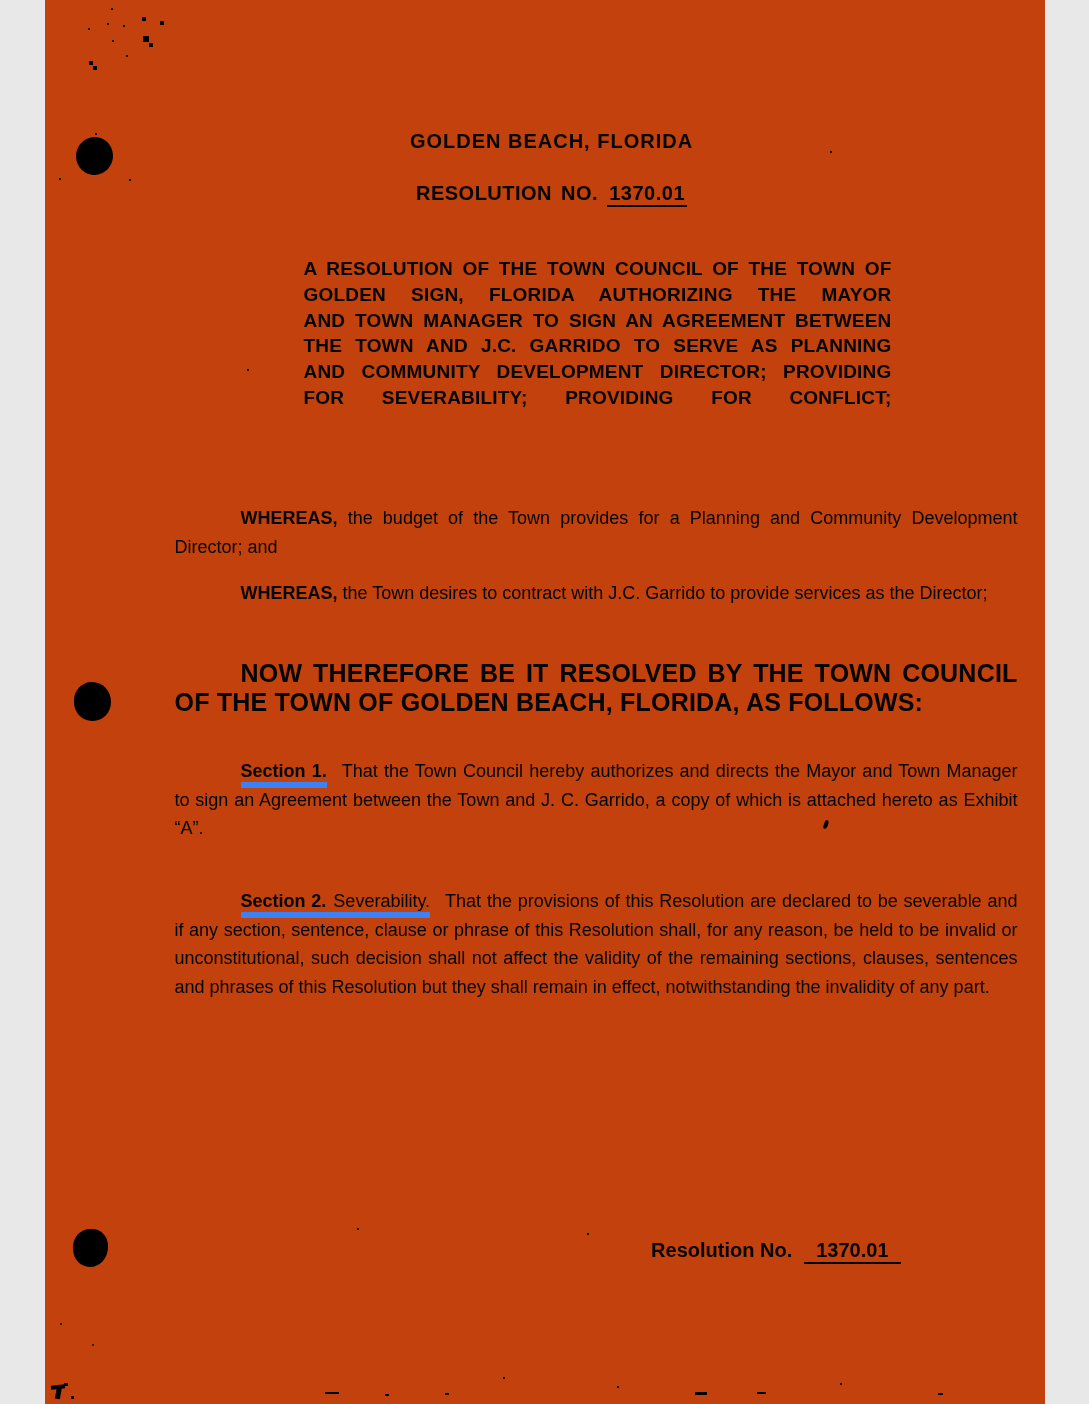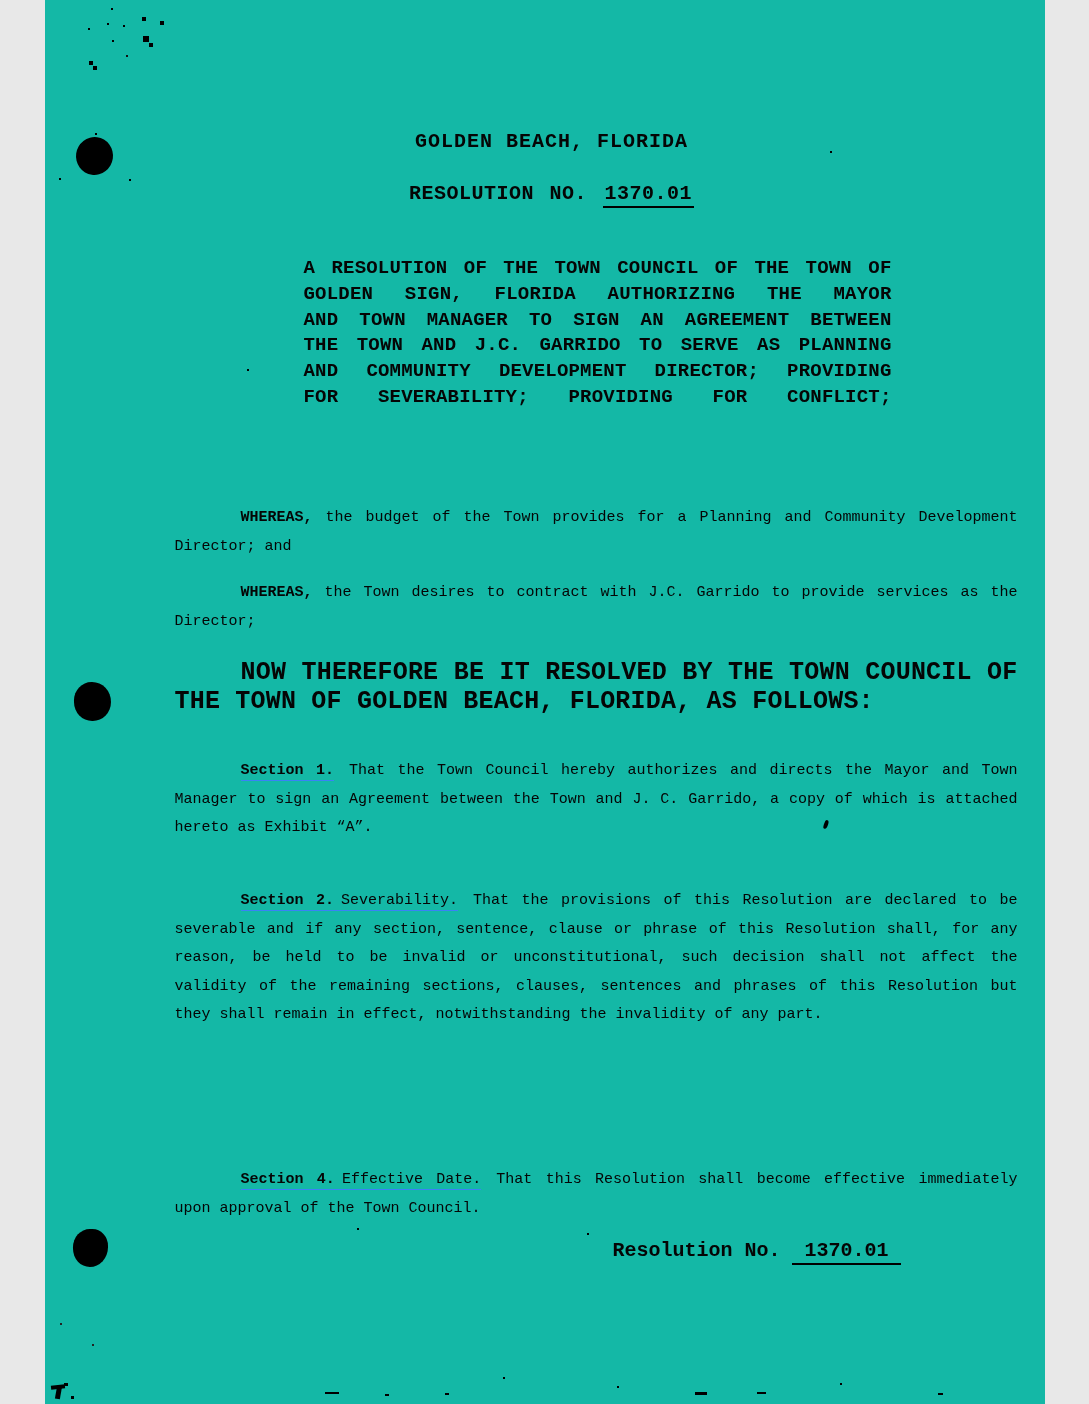--- a/index.html
+++ b/index.html
@@ -1,22 +1,22 @@
 <!DOCTYPE html>
 <html><head>
 <meta charset="utf-8">
 <style>
   html,body{margin:0;padding:0;background:#e8e8e8;}
   .page{
     position:relative;
     width:1000px;height:1404px;
-    background:#14b8a6;
+    background:#c2410c;
     margin:0 auto;
     overflow:hidden;
-    font-family:Liberation Mono, monospace;
+    font-family:Liberation Sans, sans-serif;
     color:#050505;
   }
   
   .h1{
     position:absolute;top:130px;left:0;right:0;
     text-align:center;
     font-size:20px;font-weight:700;letter-spacing:1px;
     transform:translateX(7px);
   }
   .h2{
@@ -31,27 +31,27 @@
     position:absolute;top:256px;left:259px;width:588px;
     font-size:19px;font-weight:700;
     line-height:25.8px;
     letter-spacing:.2px;
   }
   .tline{text-align:justify;text-align-last:justify;}
   .tline.last{text-align-last:left;}
   
   .para{
     position:absolute;left:130px;width:843px;
-    font-size:15px;line-height:28.5px;
+    font-size:18px;line-height:28.5px;
     text-align:justify;
     text-indent:66px;
   }
   .b{font-weight:700;}
   .bold-para{font-weight:700;font-size:25px;letter-spacing:.2px;}
-  .sec-head{border-bottom:1px solid #3b82f6;padding-bottom:1px;}
+  .sec-head{border-bottom:6px solid #3b82f6;padding-bottom:1px;}
   .sec-lead{font-weight:700;}
   .sec-sub:not(:empty){margin-left:7px;}
   .sec-text{padding-left:15px;}
   
   .footer{
     position:absolute;top:1239px;right:144px;
     font-size:20px;font-weight:700;
     white-space:nowrap;
   }
   .footer .u-num{margin-left:12px;padding:0 12px 1px 12px;}
@@ -136,21 +136,18 @@
 
   <div class="para" style="top:757px;">
     <span class="sec-head"><span class="sec-lead">Section 1.</span><span class="sec-sub"></span></span><span class="sec-text">That the Town Council hereby authorizes and directs the Mayor and Town Manager to sign an Agreement between the Town and J. C. Garrido, a copy of which is attached hereto as Exhibit “A”.</span>
   </div>
 
   <div class="para" style="top:887px;">
     <span class="sec-head"><span class="sec-lead">Section 2.</span><span class="sec-sub">Severability.</span></span><span class="sec-text">That the provisions of this Resolution are declared to be severable and if any section, sentence, clause or phrase of this Resolution shall, for any reason, be held to be invalid or unconstitutional, such decision shall not affect the validity of the remaining sections, clauses, sentences and phrases of this Resolution but they shall remain in effect, notwithstanding the invalidity of any part.</span>
   </div>
 
 
-  <div class="para" style="top:1166px;">
-    <span class="sec-head"><span class="sec-lead">Section 4.</span><span class="sec-sub">Effective Date.</span></span><span class="sec-text">That this Resolution shall become effective immediately upon approval of the Town Council.</span>
-  </div>
 
   <div class="footer">
     <span>Resolution No.</span><span class="u-num">1370.01</span>
   </div>
 
 </div>
 
 </body></html>

